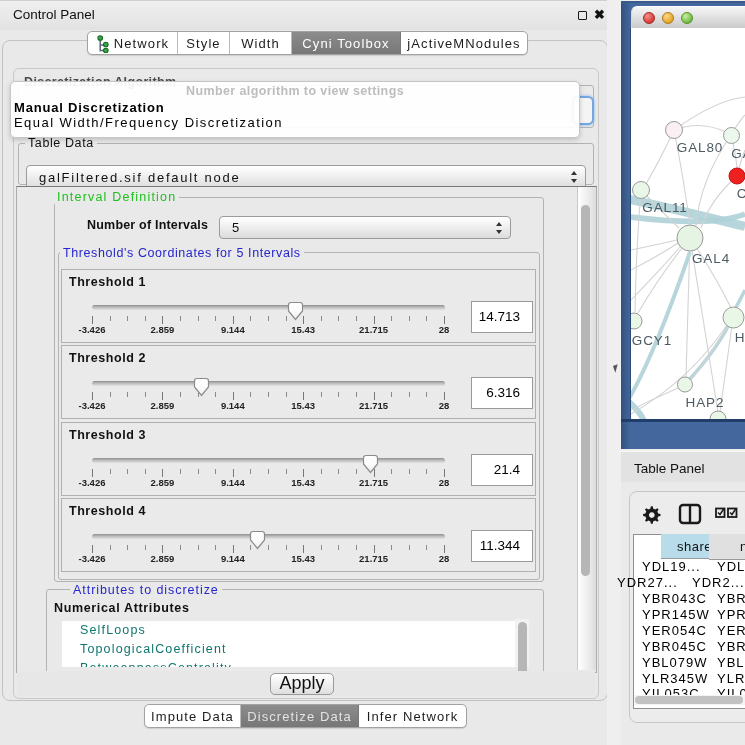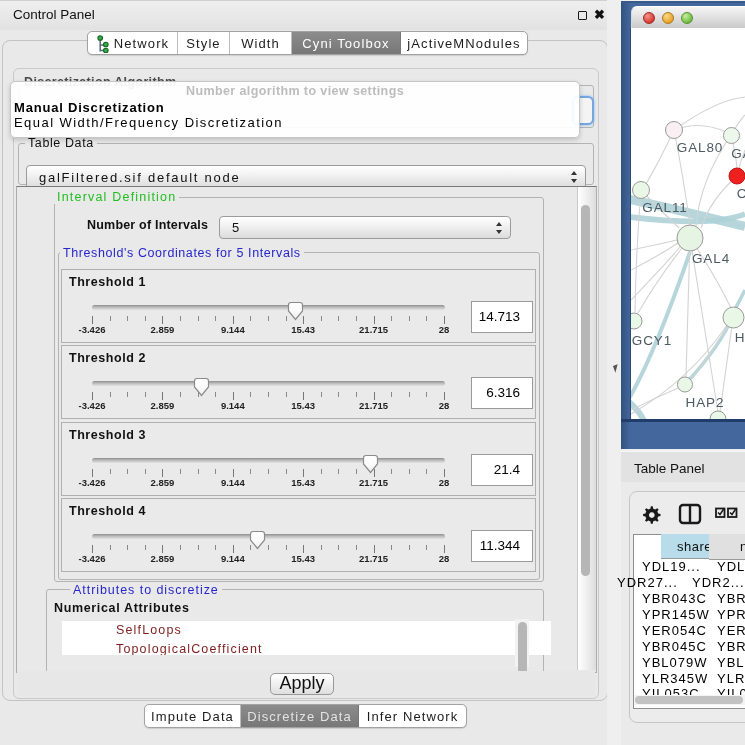--- a/index.html
+++ b/index.html
@@ -57,21 +57,21 @@
 .track{position:absolute;left:30px;top:35px;width:353px;height:5px;border-radius:3px;background:linear-gradient(#8d8d8d,#bcbcbc 45%,#e2e2e2);}
 .thumb{position:absolute;top:31px;width:17px;height:20px;}
 .minticks{position:absolute;left:30px;top:46px;width:354px;height:5px;background:repeating-linear-gradient(90deg,#8a8a8a 0 1px,transparent 1px 17.6px);}
 .majticks{position:absolute;top:46px;width:1px;height:8px;background:#777;}
 .tlab{position:absolute;top:54px;width:50px;text-align:center;font-size:9.5px;font-weight:bold;color:#222;}
 .tval{position:absolute;left:409px;top:31px;width:48px;height:30px;background:#fff;border:1px solid #9a9a9a;font-size:13.5px;color:#000;text-align:right;line-height:30px;padding-right:12px;}
 
 #atgroup{left:46px;top:589px;width:496px;height:100px;}
 #attitle{left:52px;top:583px;letter-spacing:0.95px;color:#2626cc;margin-left:18px;}
 #numlabel{left:54px;top:601px;font-size:12.5px;letter-spacing:0.65px;font-weight:bold;color:#111;}
-#attrlist{left:62px;top:621px;width:453px;height:34px;background:#fff;font-size:12.5px;letter-spacing:1.15px;color:#7f1d1d;overflow:hidden;padding-left:36px;}
+#attrlist{left:62px;top:621px;width:453px;height:46px;background:#fff;font-size:12.5px;letter-spacing:1.15px;color:#0f766e;overflow:hidden;}
 #attrlist div{padding-left:18px;height:19px;line-height:19px;}
 #listsb{left:515px;top:619px;width:14px;height:48px;background:#f2f2f2;}
 #listsbthumb{left:518px;top:622px;width:9px;height:60px;background:#b6b6b6;border-radius:5px;}
 
 #applyrow{left:17px;top:671px;width:578px;height:25px;background:#e7e7e7;}
 #applybtn{left:270px;top:673px;width:62px;height:20px;background:linear-gradient(#ffffff,#ededed 60%,#dedede);border:1px solid #999;border-radius:5px;font-size:18px;color:#111;text-align:center;line-height:19px;}
 
 #rightbg{left:607px;top:0;width:138px;height:745px;background:#efefef;}
 #bluewin{left:621px;top:1px;width:124px;height:448px;background:linear-gradient(90deg,#33517f,#44689e 8%,#44689e);border-top:2px solid #3a5a8a;box-sizing:border-box;}
 #wintitle{left:631px;top:6px;width:114px;height:21px;background:linear-gradient(#f6f6f6,#cacaca);border-bottom:1px solid #8e8e8e;border-top-left-radius:6px;border-top:1px solid #fff;border-left:1px solid #d8d8d8;}

